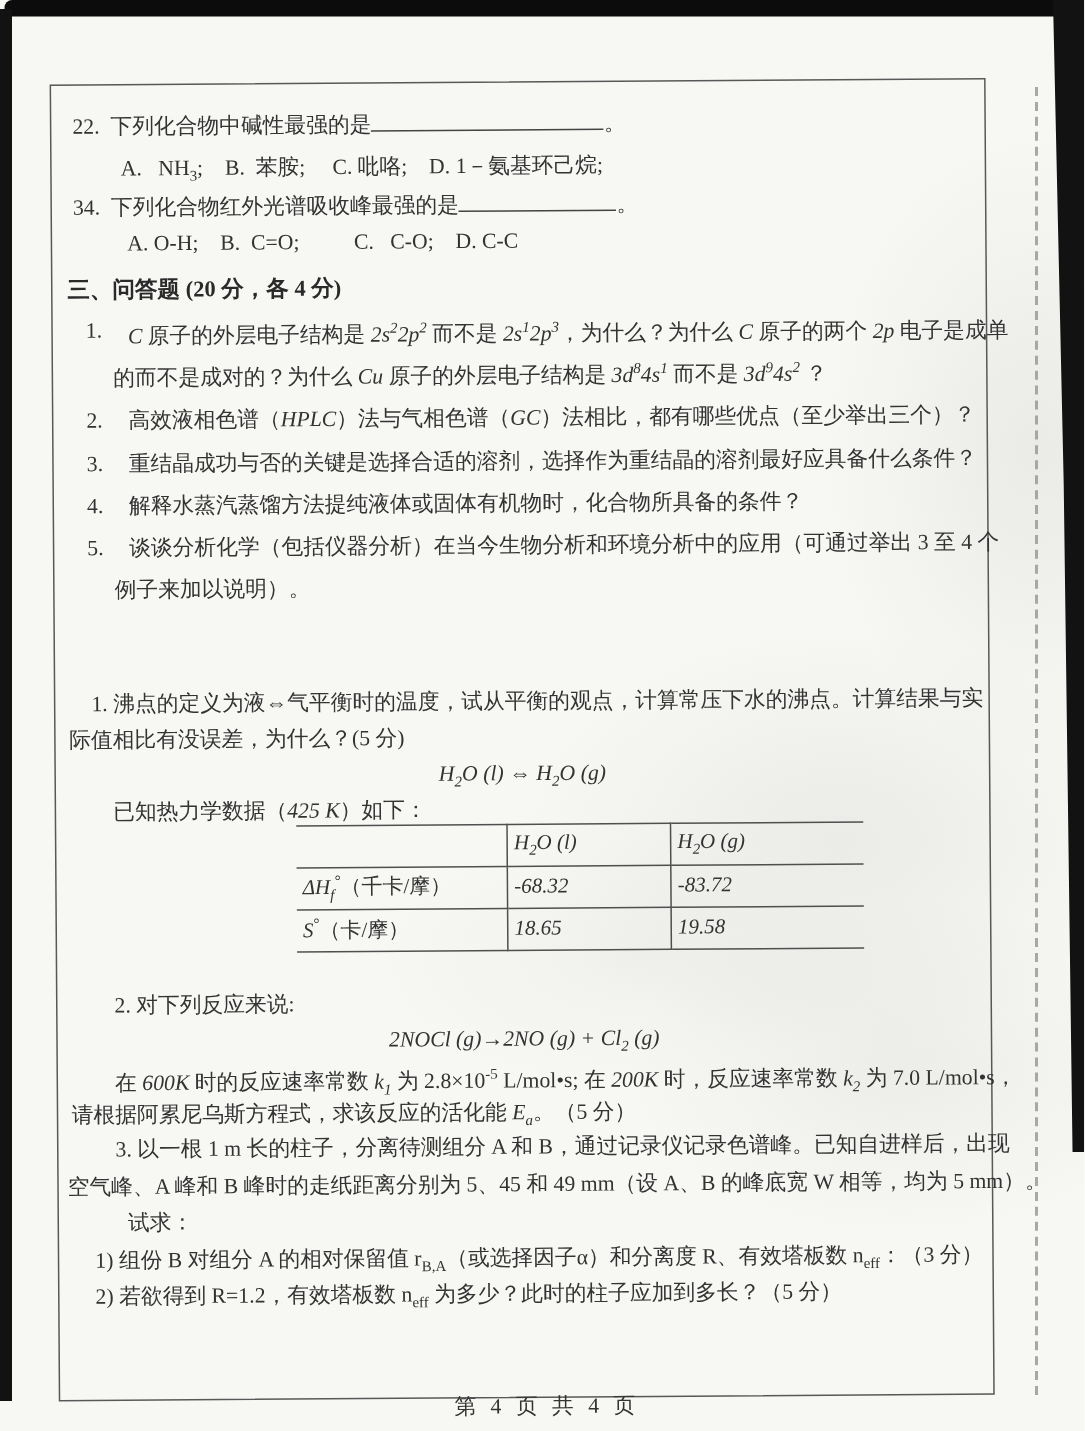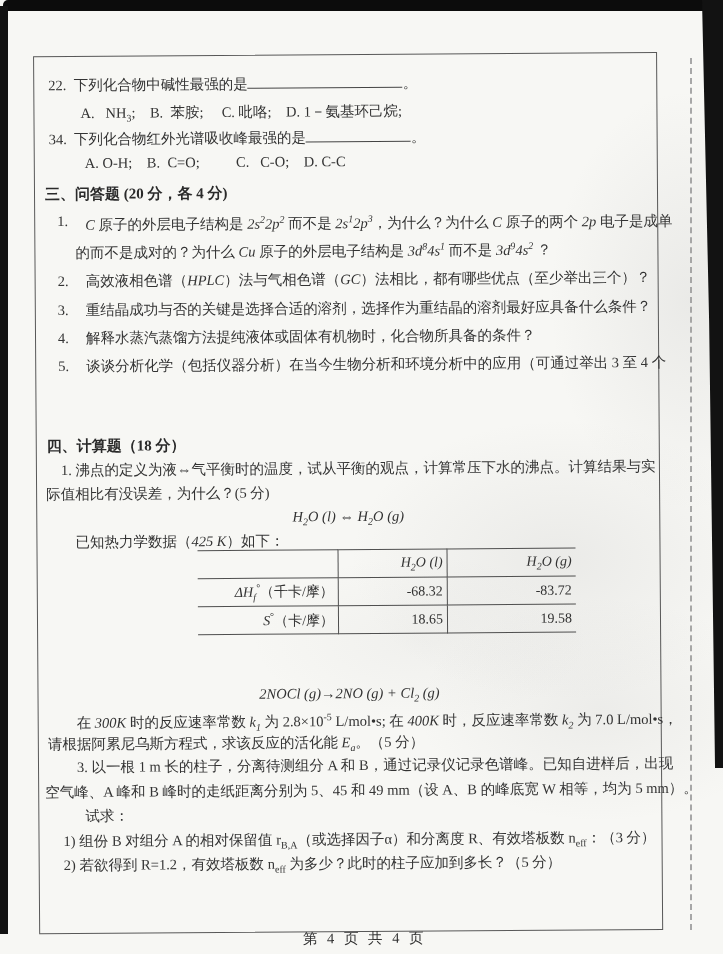--- a/index.html
+++ b/index.html
@@ -31,25 +31,25 @@
     border:1.5px solid #585858;}
   .ln{position:absolute;font-size:14.5px;line-height:26px;color:#333;white-space:nowrap;}
   .bold{font-weight:bold;color:#2a2a2a;font-size:15px;}
   .center{left:0;width:100%;text-align:center;}
   .blank{display:inline-block;border-bottom:1px solid #444;height:15px;vertical-align:baseline;}
   .w155{width:155px;} .w105{width:105px;}
   sup,sub{font-size:10px;}
   
   .ttable{position:absolute;left:160px;top:494px;border-collapse:collapse;table-layout:fixed;
     font-size:14px;color:#333;}
-  .ttable td{border:1px solid #4f4f4f;text-align:right;height:27px;padding:0 4px;overflow:hidden;}
+  .ttable td{border:1px solid #4f4f4f;text-align:left;height:27px;padding:0 4px;overflow:hidden;}
   .ttable td:first-child{border-left:none;}
   .ttable td:last-child{border-right:none;}
   .c1{width:132px;} .c2{width:100px;} .c3{width:120px;}
-  .ital{}
+  .ital{font-style:italic;}
   .footer{position:absolute;top:925px;left:0;width:100%;text-align:center;
     font-size:14.5px;letter-spacing:3px;color:#333;line-height:26px;}
 </style>
 </head>
 <body>
 
 <div class="page">
 
   <div class="scan-top"></div>
   <div class="scan-left"></div>
@@ -82,22 +82,22 @@
       <div class="ln" style="top:211px;left:50px;">高效液相色谱（<i>HPLC</i>）法与气相色谱（<i>GC</i>）法相比，都有哪些优点（至少举出三个）？</div>
 
       <div class="ln" style="top:240px;left:22px;">3.</div>
       <div class="ln" style="top:240px;left:50px;">重结晶成功与否的关键是选择合适的溶剂，选择作为重结晶的溶剂最好应具备什么条件？</div>
 
       <div class="ln" style="top:268px;left:22px;">4.</div>
       <div class="ln" style="top:268px;left:50px;">解释水蒸汽蒸馏方法提纯液体或固体有机物时，化合物所具备的条件？</div>
 
       <div class="ln" style="top:296px;left:22px;">5.</div>
       <div class="ln" style="top:296px;left:50px;">谈谈分析化学（包括仪器分析）在当今生物分析和环境分析中的应用（可通过举出 3 至 4 个</div>
+      <div class="ln" style="top:324px;left:40px;">例子来加以说明）。</div>
 
-      <div class="ln bold" style="top:376px;left:10px;">四、计算题（18 分）</div>
 
       <div class="ln" style="top:400px;left:24px;">1. 沸点的定义为液⇔气平衡时的温度，试从平衡的观点，计算常压下水的沸点。计算结果与实</div>
       <div class="ln" style="top:424px;left:9px;">际值相比有没误差，为什么？(5 分)</div>
       <div class="ln center" style="top:448px;"><i>H<sub>2</sub>O (l) ⇔ H<sub>2</sub>O (g)</i></div>
       <div class="ln" style="top:472px;left:38px;">已知热力学数据（<i>425 K</i>）如下：</div>
 
       <table class="ttable">
         <tbody>
             <tr>
           <td class="c1"></td>
@@ -110,22 +110,23 @@
           <td class="ital">-83.72</td>
         </tr>
         <tr>
           <td><i>S</i><sup>°</sup>（卡/摩）</td>
           <td class="ital">18.65</td>
           <td class="ital">19.58</td>
         </tr>
       </tbody>
         </table>
 
+      <div class="ln" style="top:601px;left:38px;">2. 对下列反应来说:</div>
       <div class="ln center" style="top:625px;"><i>2NOCl (g)→2NO (g) + Cl<sub>2</sub> (g)</i></div>
-      <div class="ln" style="top:649px;left:38px;">在 <i>300K</i> 时的反应速率常数 <i>k<sub>1</sub></i> 为 2.8×10<sup>-5</sup> L/mol•s; 在 <i>400K</i> 时，反应速率常数 <i>k<sub>2</sub></i> 为 7.0 L/mol•s，</div>
+      <div class="ln" style="top:649px;left:38px;">在 <i>600K</i> 时的反应速率常数 <i>k<sub>1</sub></i> 为 2.8×10<sup>-5</sup> L/mol•s; 在 <i>200K</i> 时，反应速率常数 <i>k<sub>2</sub></i> 为 7.0 L/mol•s，</div>
       <div class="ln" style="top:674px;left:9px;">请根据阿累尼乌斯方程式，求该反应的活化能 <i>E<sub>a</sub></i>。（5 分）</div>
 
       <div class="ln" style="top:697px;left:38px;">3. 以一根 1 m 长的柱子，分离待测组分 A 和 B，通过记录仪记录色谱峰。已知自进样后，出现</div>
       <div class="ln" style="top:722px;left:6px;">空气峰、A 峰和 B 峰时的走纸距离分别为 5、45 和 49 mm（设 A、B 的峰底宽 W 相等，均为 5 mm）。</div>
       <div class="ln" style="top:746px;left:46px;">试求：</div>
       <div class="ln" style="top:771px;left:24px;">1) 组份 B 对组分 A 的相对保留值 r<sub>B,A</sub>（或选择因子α）和分离度 R、有效塔板数 n<sub>eff</sub>：（3 分）</div>
       <div class="ln" style="top:795px;left:24px;">2) 若欲得到 R=1.2，有效塔板数 n<sub>eff</sub> 为多少？此时的柱子应加到多长？（5 分）</div>
 
     </div>
 

